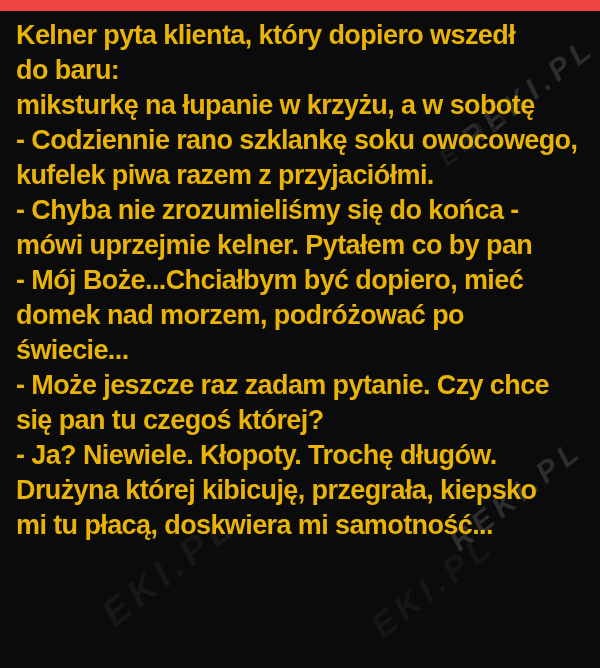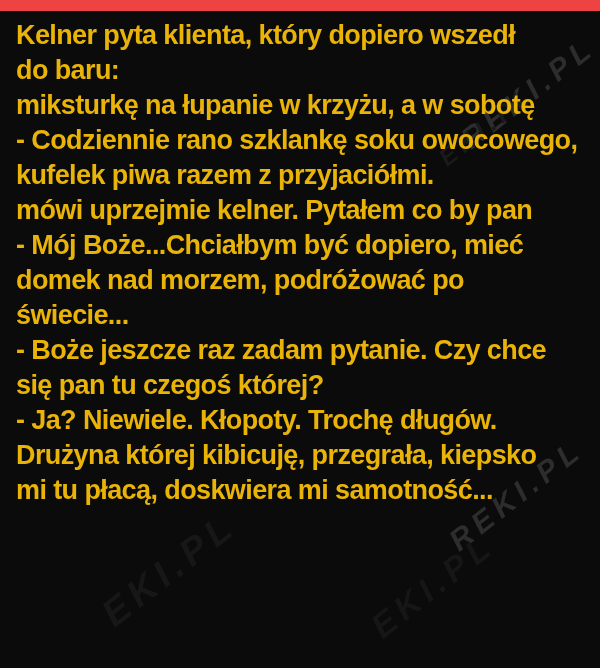--- a/index.html
+++ b/index.html
@@ -64,22 +64,23 @@
 <div class="watermark wm-faint-1">EKI.PL</div>
 <div class="watermark wm-faint-2">EKI.PL</div>
 <div class="watermark wm-faint-3">EKI.PL</div>
 
 <div class="joke-text">
   <div class="joke-line">Kelner pyta klienta, który dopiero wszedł</div>
   <div class="joke-line">do baru:</div>
   <div class="joke-line">miksturkę na łupanie w krzyżu, a w sobotę</div>
   <div class="joke-line">- Codziennie rano szklankę soku owocowego,</div>
   <div class="joke-line">kufelek piwa razem z przyjaciółmi.</div>
+  <div class="joke-line">- Chyba nie zrozumieliśmy się do końca -</div>
   <div class="joke-line">mówi uprzejmie kelner. Pytałem co by pan</div>
   <div class="joke-line">- Mój Boże...Chciałbym być dopiero, mieć</div>
   <div class="joke-line">domek nad morzem, podróżować po</div>
   <div class="joke-line">świecie...</div>
-  <div class="joke-line">- Boże jeszcze raz zadam pytanie. Czy chce</div>
+  <div class="joke-line">- Może jeszcze raz zadam pytanie. Czy chce</div>
   <div class="joke-line">się pan tu czegoś której?</div>
   <div class="joke-line">- Ja? Niewiele. Kłopoty. Trochę długów.</div>
   <div class="joke-line">Drużyna której kibicuję, przegrała, kiepsko</div>
   <div class="joke-line">mi tu płacą, doskwiera mi samotność...</div>
 </div>
 
 </body></html>

